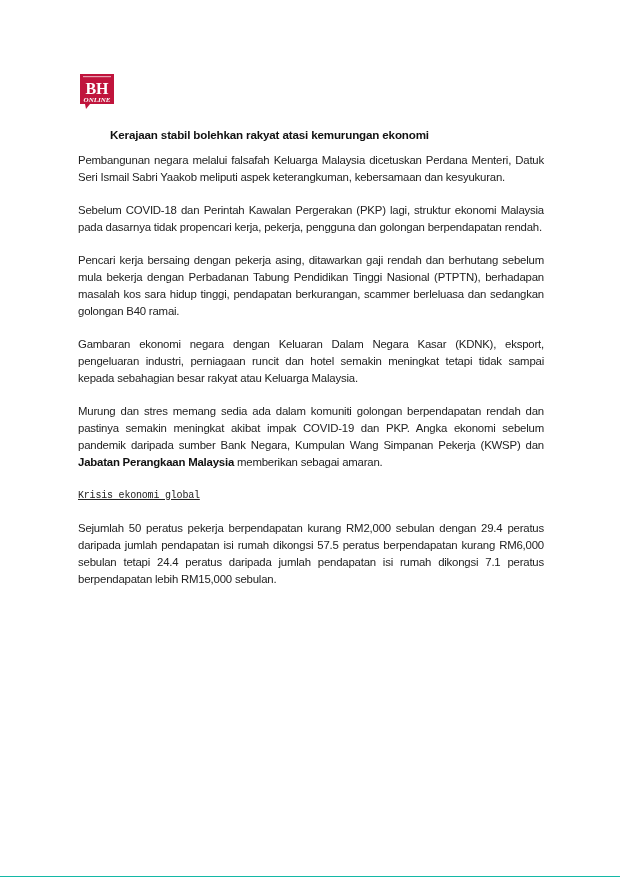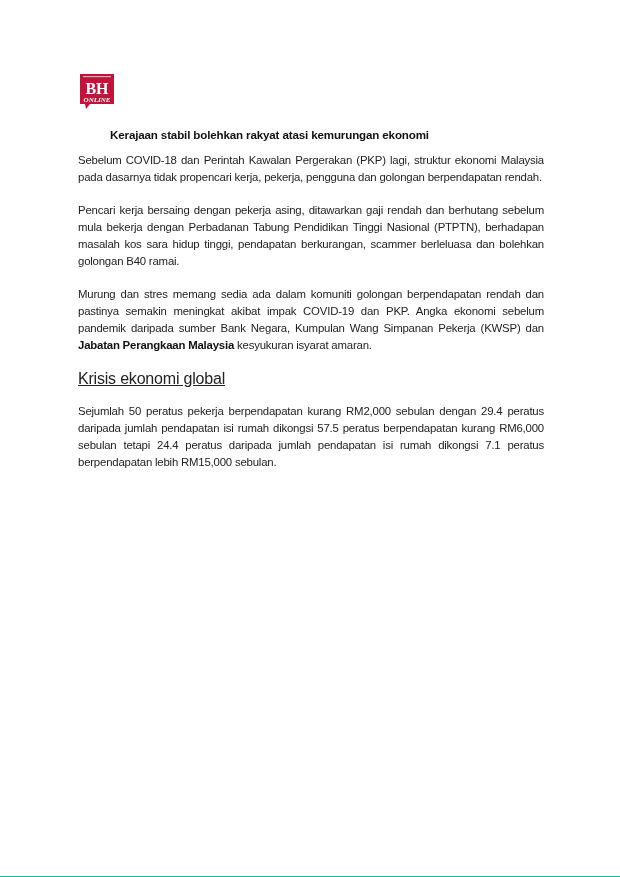--- a/index.html
+++ b/index.html
@@ -55,49 +55,52 @@
     text-align-last: left;
     letter-spacing: -0.2px;
     color: #222;
   }
   .para b {
     font-weight: bold;
     color: #111;
     margin-top: 48px;
   }
   .subhead {
-    font-size: 16px;
+    font-size: 10px;
     line-height: 17px;
     margin: 0 0 16px 0;
     text-decoration: underline;
     letter-spacing: -0.2px;
     color: #222;
+    font-family: Liberation Mono, monospace;
   }
 </style>
 </head>
 <body>
 
 <div class="page">
 
   <div class="logo">
     <svg width="34" height="36" viewBox="0 0 34 36" xmlns="http://www.w3.org/2000/svg">
       <path d="M0 0 H34 V30 H10 L6 35 L5 30 H0 Z" fill="#c0143c"></path>
       <rect x="3" y="2" width="28" height="1.2" fill="#ffffff" opacity="0.6"></rect>
       <text x="17" y="19.5" text-anchor="middle" fill="#ffffff" font-family="'Liberation Serif', serif" font-weight="bold" font-size="16">BH</text>
       <text x="17" y="27.5" text-anchor="middle" fill="#ffffff" font-family="'Liberation Serif', serif" font-style="italic" font-weight="bold" font-size="7">ONLINE</text>
     </svg>
   </div>
 
   <div class="content">
     <h1 class="headline">Kerajaan stabil bolehkan rakyat atasi kemurungan ekonomi</h1>
 
+    <p class="para">Pembangunan negara melalui falsafah Keluarga Malaysia dicetuskan Perdana Menteri, Datuk Seri Ismail Sabri Yaakob meliputi aspek keterangkuman, kebersamaan dan kesyukuran.</p>
     <p class="para">Sebelum COVID-18 dan Perintah Kawalan Pergerakan (PKP) lagi, struktur ekonomi Malaysia pada dasarnya tidak propencari kerja, pekerja, pengguna dan golongan berpendapatan rendah.</p>
-    <p class="para">Pencari kerja bersaing dengan pekerja asing, ditawarkan gaji rendah dan berhutang sebelum mula bekerja dengan Perbadanan Tabung Pendidikan Tinggi Nasional (PTPTN), berhadapan masalah kos sara hidup tinggi, pendapatan berkurangan, scammer berleluasa dan bolehkan golongan B40 ramai.</p>
+    <p class="para">Pencari kerja bersaing dengan pekerja asing, ditawarkan gaji rendah dan berhutang sebelum mula bekerja dengan Perbadanan Tabung Pendidikan Tinggi Nasional (PTPTN), berhadapan masalah kos sara hidup tinggi, pendapatan berkurangan, scammer berleluasa dan sedangkan golongan B40 ramai.</p>
+    <p class="para">Gambaran ekonomi negara dengan Keluaran Dalam Negara Kasar (KDNK), eksport, pengeluaran industri, perniagaan runcit dan hotel semakin meningkat tetapi tidak sampai kepada sebahagian besar rakyat atau Keluarga Malaysia.</p>
 
-    <p class="para"><span>Murung dan stres memang sedia ada dalam komuniti golongan berpendapatan rendah dan pastinya semakin meningkat akibat impak COVID-19 dan PKP. Angka ekonomi sebelum pandemik daripada sumber Bank Negara, Kumpulan Wang Simpanan Pekerja (KWSP) dan </span><b>Jabatan Perangkaan Malaysia</b><span> kesyukuran isyarat amaran.</span></p>
+    <p class="para"><span>Murung dan stres memang sedia ada dalam komuniti golongan berpendapatan rendah dan pastinya semakin meningkat akibat impak COVID-19 dan PKP. Angka ekonomi sebelum pandemik daripada sumber Bank Negara, Kumpulan Wang Simpanan Pekerja (KWSP) dan </span><b>Jabatan Perangkaan Malaysia</b><span> memberikan sebagai amaran.</span></p>
 
 
     <p class="subhead">Krisis ekonomi global</p>
 
     <p class="para">Sejumlah 50 peratus pekerja berpendapatan kurang RM2,000 sebulan dengan 29.4 peratus daripada jumlah pendapatan isi rumah dikongsi 57.5 peratus berpendapatan kurang RM6,000 sebulan tetapi 24.4 peratus daripada jumlah pendapatan isi rumah dikongsi 7.1 peratus berpendapatan lebih RM15,000 sebulan.</p>
 
   </div>
 </div>
 
 </body></html>

